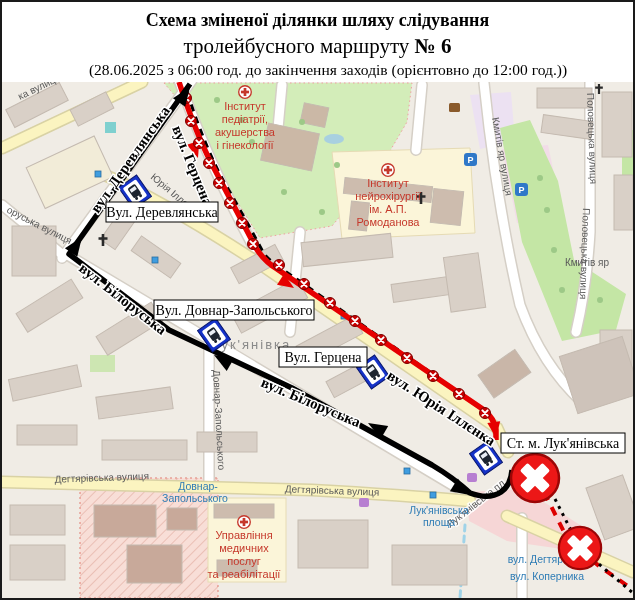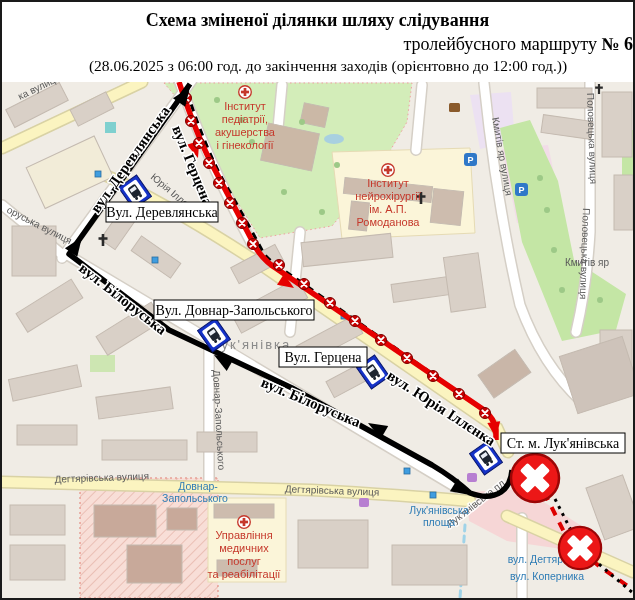--- a/index.html
+++ b/index.html
@@ -3,21 +3,21 @@
 <meta charset="utf-8">
 <style>
   html,body{margin:0;padding:0;background:#888;}
   #shot{
     position:relative;width:631px;height:596px;background:#fff;
     border:2px solid #1a1a1a;overflow:hidden;
     font-family:"Liberation Serif", serif;
   }
   #titlebox{position:absolute;left:0;top:0;width:100%;height:80px;background:#fff;text-align:center;z-index:5;}
   #titlebox .t1{margin-top:8px;font-size:18px;font-weight:bold;color:#000;}
-  #titlebox .t2{margin-top:3px;font-size:18px;color:#000;text-align:right;}
+  #titlebox .t2{margin-top:3px;font-size:21px;color:#000;}
   #titlebox .t2 b{font-weight:bold;}
   #titlebox .t3{margin-top:2px;font-size:15.5px;color:#000;margin-left:21px;}
   #map{position:absolute;left:0;top:80px;width:631px;height:516px;}
   svg text{user-select:none;}
   .mlbl{font-family:"Liberation Sans", sans-serif;fill:#5b5b5b;font-size:10px;}
   .mlbl2{font-family:"Liberation Sans", sans-serif;fill:#8a8a8a;font-size:13px;letter-spacing:2px;}
   .blue{font-family:"Liberation Sans", sans-serif;fill:#2e7cb5;font-size:10.5px;}
   .poi{font-family:"Liberation Sans", sans-serif;fill:#c5382b;font-size:11px;}
   .rlabel{font-family:"Liberation Serif", serif;fill:#000;font-size:15px;font-weight:bold;
           paint-order:stroke;stroke:#ffffff;stroke-width:3px;stroke-linejoin:round;}

